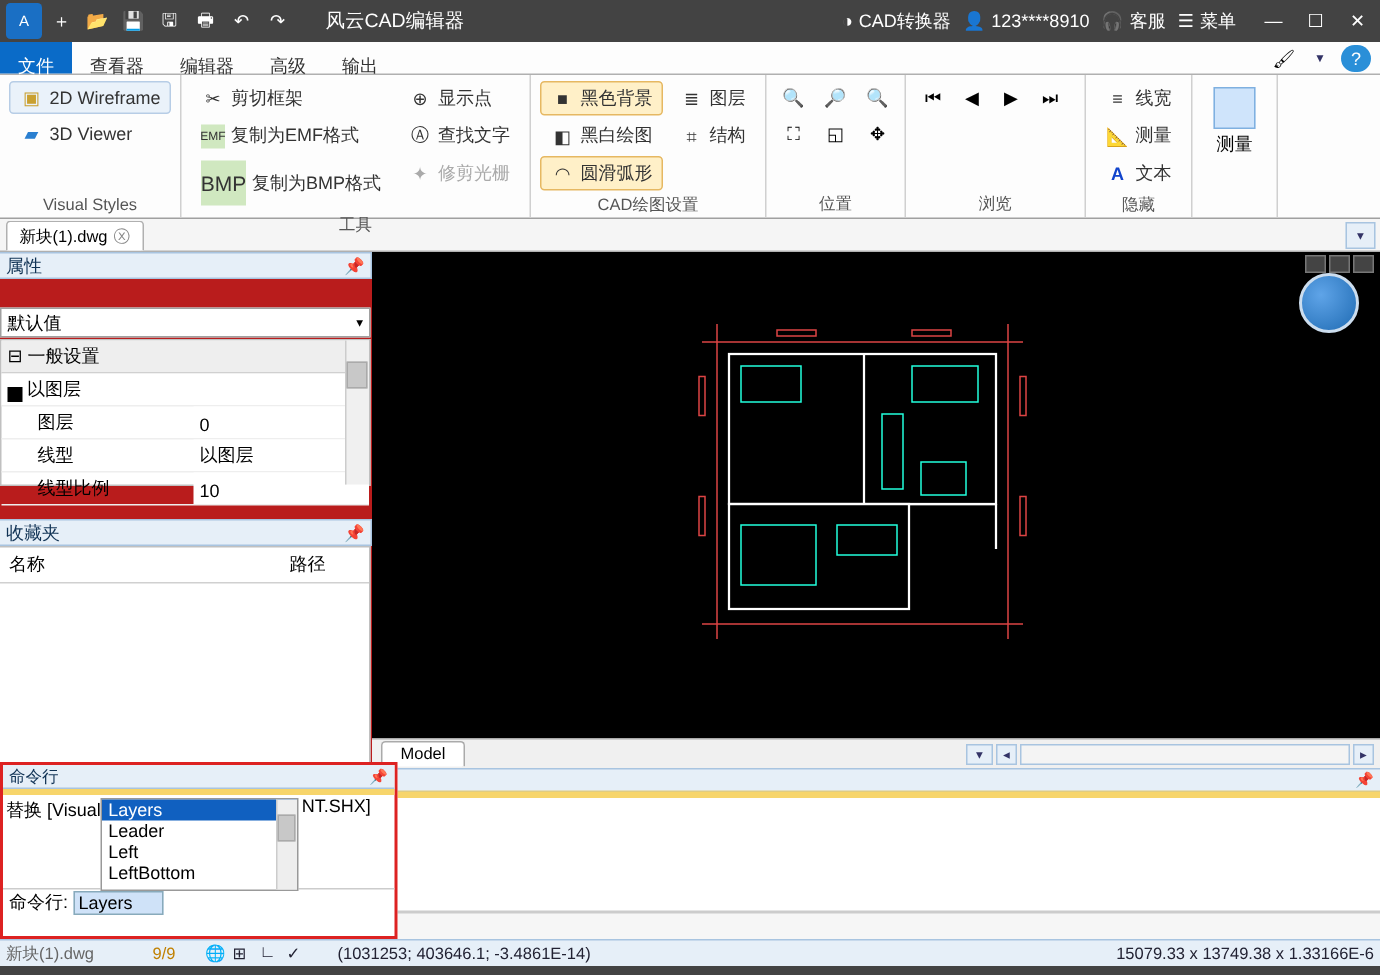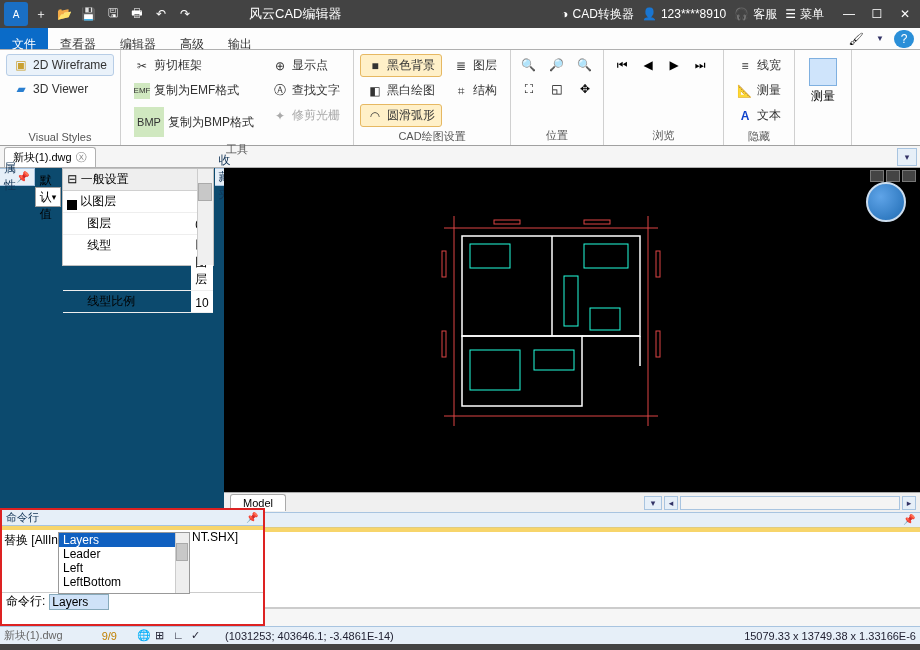--- a/index.html
+++ b/index.html
@@ -3,21 +3,21 @@
 <meta charset="utf-8">
 <style>
 * { margin: 0; padding: 0; box-sizing: border-box; font-family: "Microsoft YaHei", "SimSun", sans-serif; }
 body { width: 920px; height: 650px; background: #434343; overflow: hidden; font-size: 12px; }
 
 
 .titlebar { height: 28px; background: #434343; display: flex; align-items: center; color: #fff; }
 .titlebar .left-icons { display: flex; align-items: center; gap: 2px; padding-left: 4px; }
 .titlebar .left-icons .ticon { width: 22px; height: 22px; display: flex; align-items: center; justify-content: center; color: #fff; cursor: pointer; }
 .titlebar .app-logo { width: 24px; height: 24px; background: #1a6fc4; border-radius: 3px; display: flex; align-items: center; justify-content: center; font-size: 10px; }
-.titlebar .title-text { flex: 0 0 auto; margin-left: 53px; font-size: 13px; }
+.titlebar .title-text { flex: 0 0 auto; margin-left: 21px; font-size: 13px; }
 .titlebar .spacer { flex: 1; }
 .titlebar .right-group { display: flex; align-items: center; gap: 8px; padding-right: 6px; }
 .titlebar .right-item { display: flex; align-items: center; gap: 4px; cursor: pointer; }
 .titlebar .win-controls { display: flex; gap: 10px; margin-left: 8px; }
 .titlebar .win-btn { width: 18px; height: 18px; display: flex; align-items: center; justify-content: center; cursor: pointer; }
 
 
 .menubar { height: 22px; background: #fdfdfd; border-bottom: 1px solid #b0b0b0; display: flex; align-items: stretch; }
 .menubar .tab { padding: 8px 12px; font-size: 12px; color: #333; cursor: pointer; }
 .menubar .tab.active { background: #0a6bc8; color: #fff; }
@@ -41,21 +41,21 @@
 
 .doctabs { height: 22px; background: #f5f5f5; border-bottom: 1px solid #b0b0b0; display: flex; align-items: center; }
 .doctab { background: #fff; border: 1px solid #b0b0b0; border-bottom: none; padding: 2px 8px; margin-left: 4px; display: flex; align-items: center; gap: 4px; font-size: 11px; border-radius: 3px 3px 0 0; }
 .doctab .close { color: #888; cursor: pointer; }
 .doctabs .end-arrow { margin-left: auto; width: 20px; height: 18px; background: #e6eff8; border: 1px solid #a8c4e0; margin-right: 3px; display:flex; align-items:center; justify-content:center; font-size:9px; color:#336; }
 
 
 .main { display: flex; height: 344px; }
 
 
-.side { width: 224px; background: #0c4a6e; display: flex; flex-direction: row; }
+.side { width: 248px; background: #b91c1c; display: flex; flex-direction: column; }
 .panel-header { height: 18px; background: #e6eff8; border: 1px solid #a8c4e0; border-left: none; display: flex; align-items: center; padding: 0 4px; font-size: 12px; color: #113355; }
 .panel-header .pin { margin-left: auto; font-size: 11px; color: #336; }
 .combo { height: 20px; border: 1px solid #a0a0a0; background: #fff; display: flex; align-items: center; padding: 0 4px; margin: 19px 1px 1px 0; }
 .combo .arrow { margin-left: auto; font-size: 9px; }
 .prop-table { border: 1px solid #c0c0c0; background: #fff; margin-right: 1px; height: 98px; position: relative; }
 .prop-table .section { background: #eee; padding: 2px 4px; border-bottom: 1px solid #d0d0d0; }
 .prop-row { display: flex; border-bottom: 1px solid #eee; }
 .prop-row .k { width: 128px; padding: 2px 4px 2px 24px; }
 .prop-row .v { flex: 1; padding: 2px 4px; background: #fff; display:flex; align-items:flex-end; gap:3px; }
 .prop-table .scroll { position: absolute; right: 0; top: 0; width: 16px; height: 100%; background: #f0f0f0; border-left: 1px solid #ccc; }
@@ -184,21 +184,21 @@
       <div class="items-col">
         <div class="ribbon-btn">
             <span class="icn">✂</span>
             <span>剪切框架</span>
           </div>
         <div class="ribbon-btn">
             <span class="icn" style="font-size:8px;background:#d0e8c0;padding:1px;">EMF</span>
             <span>复制为EMF格式</span>
           </div>
         <div class="ribbon-btn">
-            <span class="icn" style="font-size:11px;background:#d0e8c0;padding:15px;">BMP</span>
+            <span class="icn" style="font-size:14px;background:#d0e8c0;padding:15px;">BMP</span>
             <span>复制为BMP格式</span>
           </div>
       </div>
       <div class="items-col">
         <div class="ribbon-btn">
             <span class="icn">⊕</span>
             <span>显示点</span>
           </div>
         <div class="ribbon-btn">
             <span class="icn">Ⓐ</span>
@@ -409,21 +409,21 @@
 <div style="height:18px;background:#f6f6f6;border-top:1px solid #ccc;"></div>
 
 <div class="command-box">
   <div class="cmd-panel-hdr">
     <span>命令行</span>
     <span class="pin">📌</span>
   </div>
   <div style="height:4px;background:#f7d56b;"></div>
   <div class="cmd-output-wrap">
     <div class="cmd-output">
-      <span class="pre">替换 [AllIn</span>
+      <span class="pre">替换 [Visual</span>
       <div class="autocomplete">
         <div class="ascroll">
             <div class="athumb"></div>
           </div>
         <div class="opt sel">Layers</div>
         <div class="opt">Leader</div>
         <div class="opt">Left</div>
         <div class="opt">LeftBottom</div>
       </div>
     </div>

